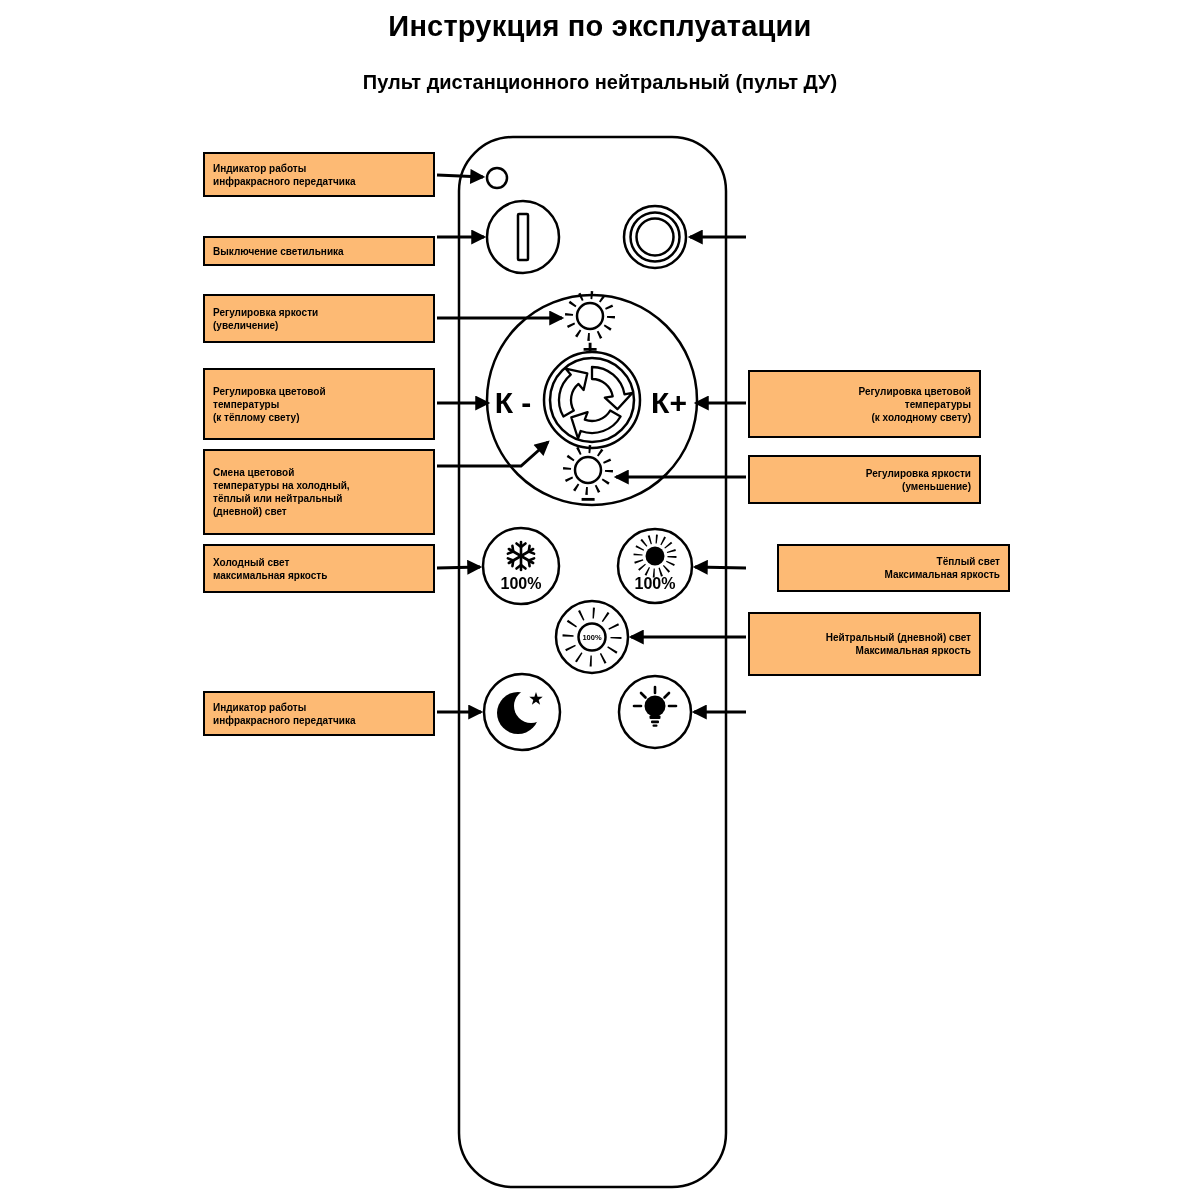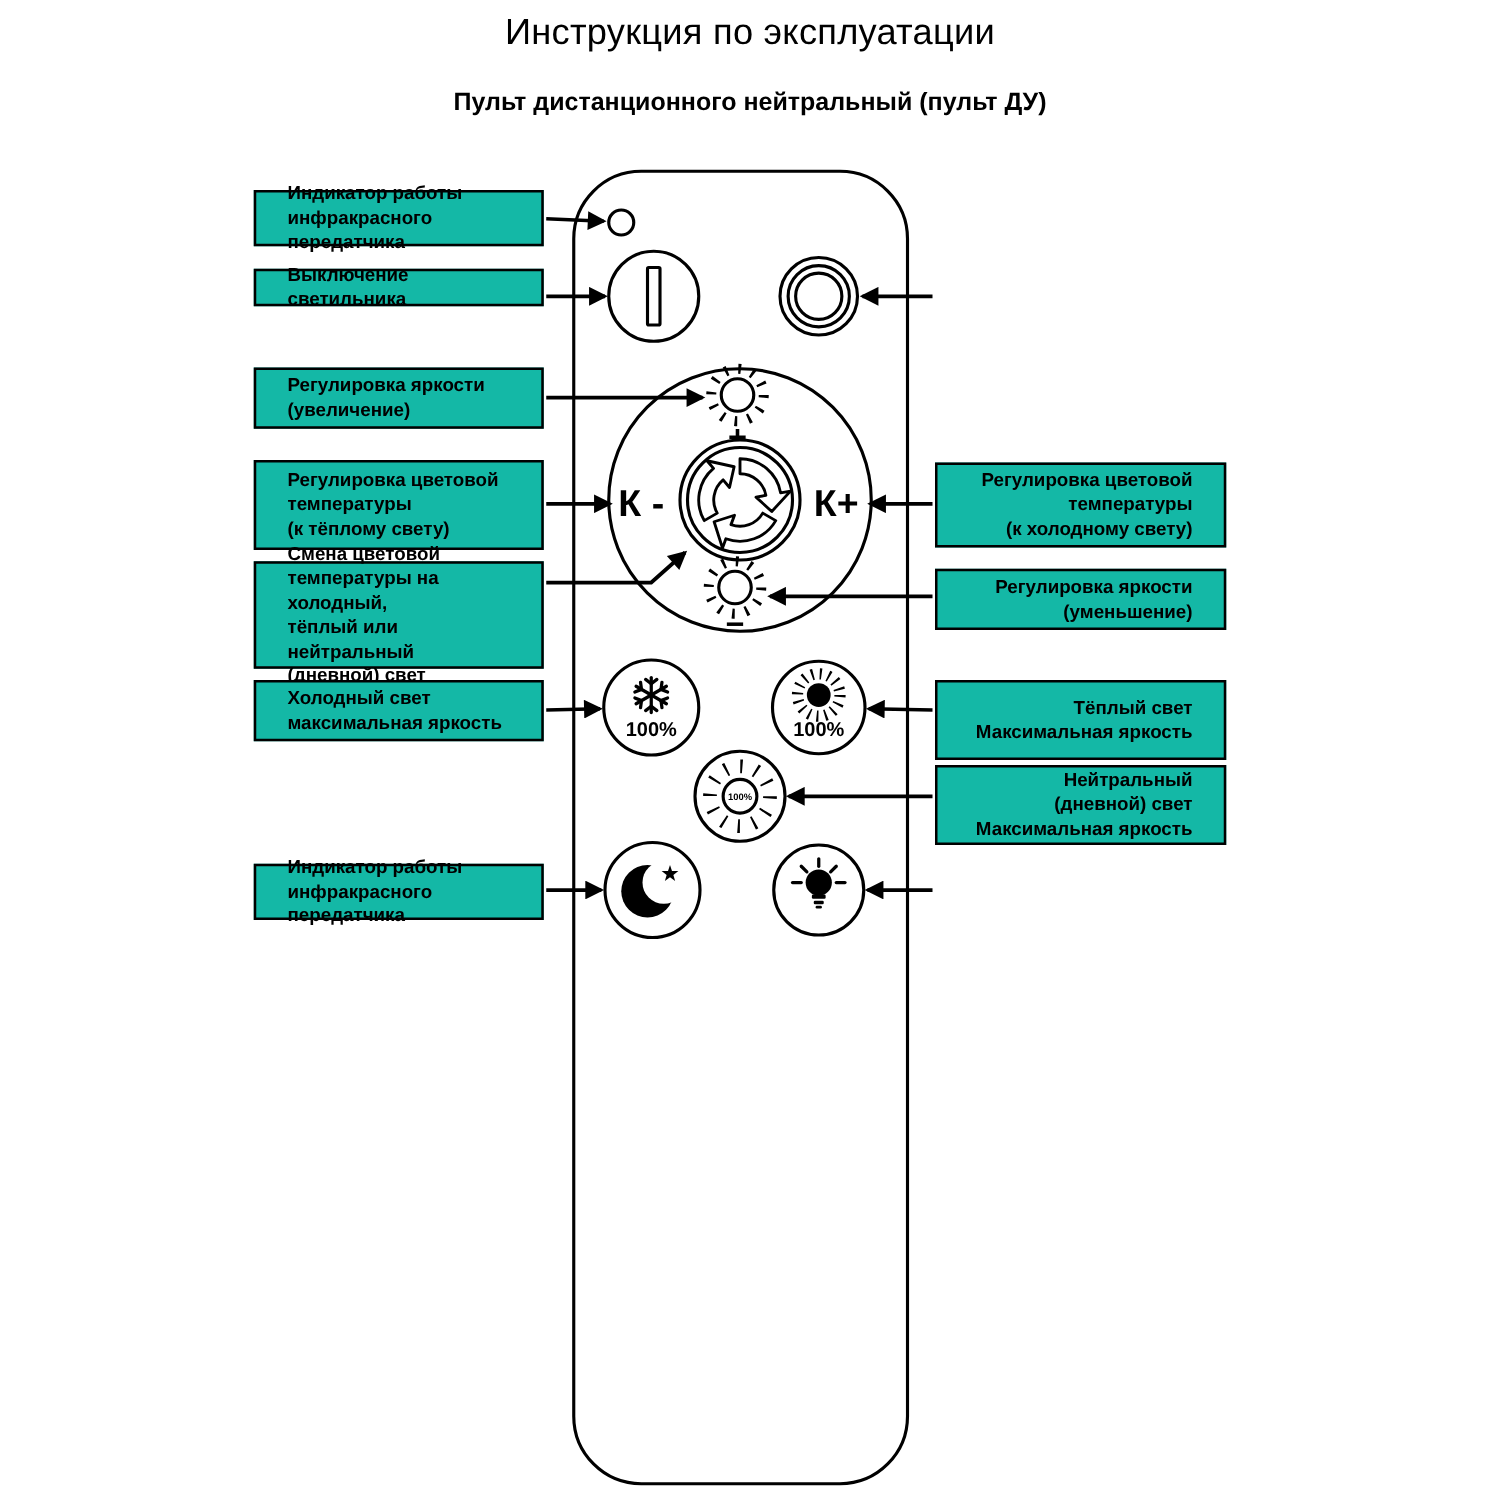--- a/index.html
+++ b/index.html
@@ -1,49 +1,49 @@
 <!DOCTYPE html>
 <html><head>
 <meta charset="utf-8">
 <style>
   html,body { margin:0; padding:0; background:#ffffff; }
   body { width:1200px; height:1200px; font-family:"Liberation Sans", sans-serif; color:#000; }
   .stage { position:relative; width:1200px; height:1200px; background:#fff; overflow:hidden; }
 
   .title {
     position:absolute; top:10px; left:0; width:100%;
-    text-align:center; font-size:29px; font-weight:normal; letter-spacing:0.2px;
+    text-align:center; font-size:29px; font-weight:bold; letter-spacing:0.2px;
   }
   .subtitle {
     position:absolute; top:71px; left:0; width:100%;
     text-align:center; font-size:20px; font-weight:bold;
   }
 
   .callout {
     position:absolute; box-sizing:border-box;
-    border:2.5px solid #000; background:#14b8a6;
+    border:2.5px solid #000; background:#fdba74;
     display:flex; align-items:center;
-    font-size:15px; font-weight:bold; line-height:1.3;
-    white-space:pre-line; padding:2px 25px;
+    font-size:10px; font-weight:bold; line-height:1.3;
+    white-space:pre-line; padding:2px 8px;
   }
   .callout.left-col  { left:203px; width:232px; justify-content:flex-start; text-align:left; }
   .callout.right-col { left:748px; width:233px; justify-content:flex-end;  text-align:right; }
 
   #box-l1 { top:152px; height:45px; }
-  #box-l2 { top:215px; height:30px; }
+  #box-l2 { top:236px; height:30px; }
   #box-l3 { top:294px; height:49px; }
   #box-l4 { top:368px; height:72px; }
   #box-l5 { top:449px; height:86px; }
   #box-l6 { top:544px; height:49px; }
   #box-l7 { top:691px; height:45px; }
 
   #box-r1 { top:222px; height:30px; }
   #box-r2 { top:370px; height:68px; }
   #box-r3 { top:455px; height:49px; }
-  #box-r4 { top:544px; height:64px; }
+  #box-r4 { top:544px; height:48px;margin-left:29px; }
   #box-r5 { top:612px; height:64px; }
   #box-r6 { top:678px; height:70px; }
 
   svg.diagram { position:absolute; left:0; top:0; }
   svg.diagram text { font-family:"Liberation Sans","DejaVu Sans",sans-serif; font-weight:bold; fill:#000; }
   .outline { fill:#fff; stroke:#000; stroke-width:2.5; }
   .arrowline { stroke:#000; stroke-width:3; fill:none; }
 </style>
 </head>
 <body>

